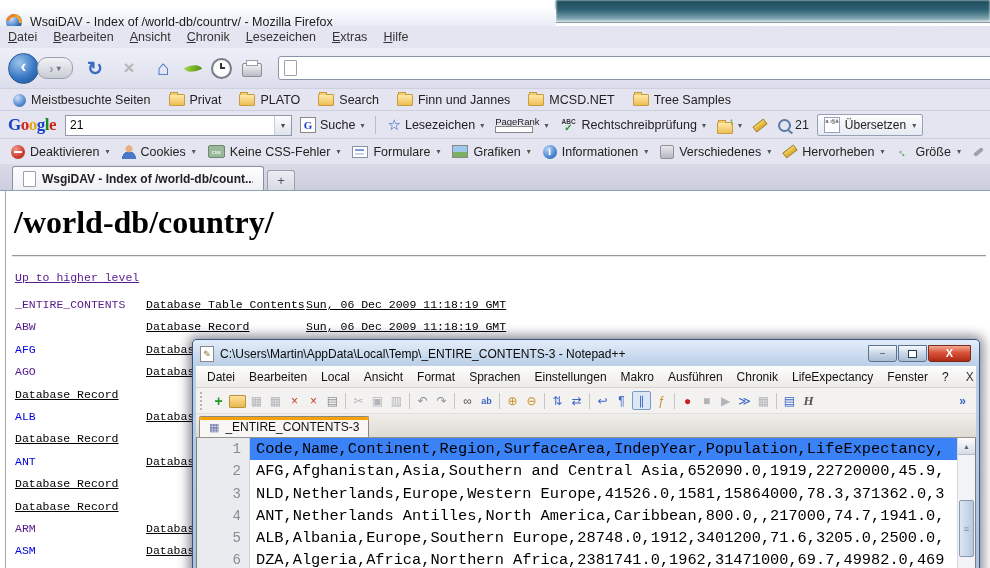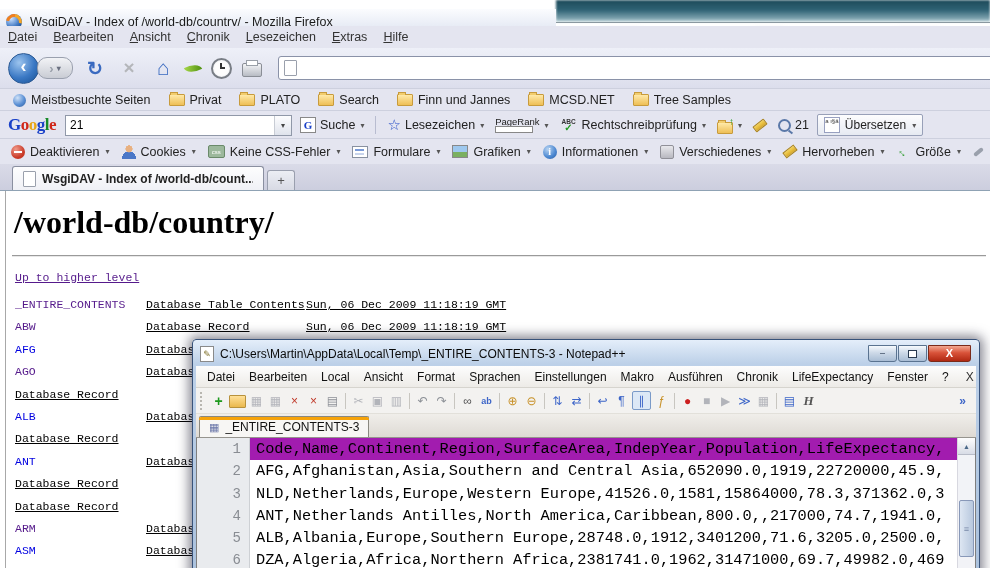--- a/index.html
+++ b/index.html
@@ -175,21 +175,21 @@
      display:flex;align-items:center;gap:6px;padding:0 9px;position:relative;font-size:12px;color:#111;}
   .ntab::before{content:"";position:absolute;top:0;left:-1px;right:-1px;height:3px;background:#f6a30a;border-radius:2px 2px 0 0;}
   .tabsave{color:#6a76a8;font-size:11px;}
   .npp-editor{flex:1;position:relative;border:1px solid #7e7e7e;border-top:none;margin:0;background:#fff;
      display:flex;flex-direction:column;overflow:hidden;}
   .crow{display:flex;height:22.3px;line-height:22.3px;font-family:"Liberation Mono","DejaVu Sans Mono",monospace;
      font-size:15.3px;padding-right:17px;}
   .ln{flex:0 0 44px;background:#e9ebee;border-right:1px solid #cdd0d4;color:#888c92;text-align:right;
      padding-right:8px;font-size:14px;}
   .ct{flex:1;padding-left:6px;white-space:pre;color:#000;overflow:hidden;}
-  .crow.cur .ct{background:#a21caf;}
+  .crow.cur .ct{background:#3b82f6;}
   .vscroll{position:absolute;right:0;top:0;bottom:0;width:17px;background:#f2f3f7;border-left:1px solid #d8d8e0;}
   .vs-up{height:16px;background:linear-gradient(#fdfdfd,#d8dce6);border-bottom:1px solid #b8bcc8;
      display:grid;place-items:center;font-size:7px;color:#4a6888;}
   .vs-thumb{position:absolute;left:1px;right:1px;top:62px;height:55px;border:1px solid #8898b8;border-radius:2px;
      background:linear-gradient(90deg,#dde6f2,#b8c8de);display:grid;place-items:center;color:#7888a8;font-size:9px;}
 </style>
 </head>
 <body>
 
 <div class="bg-teal"></div>

